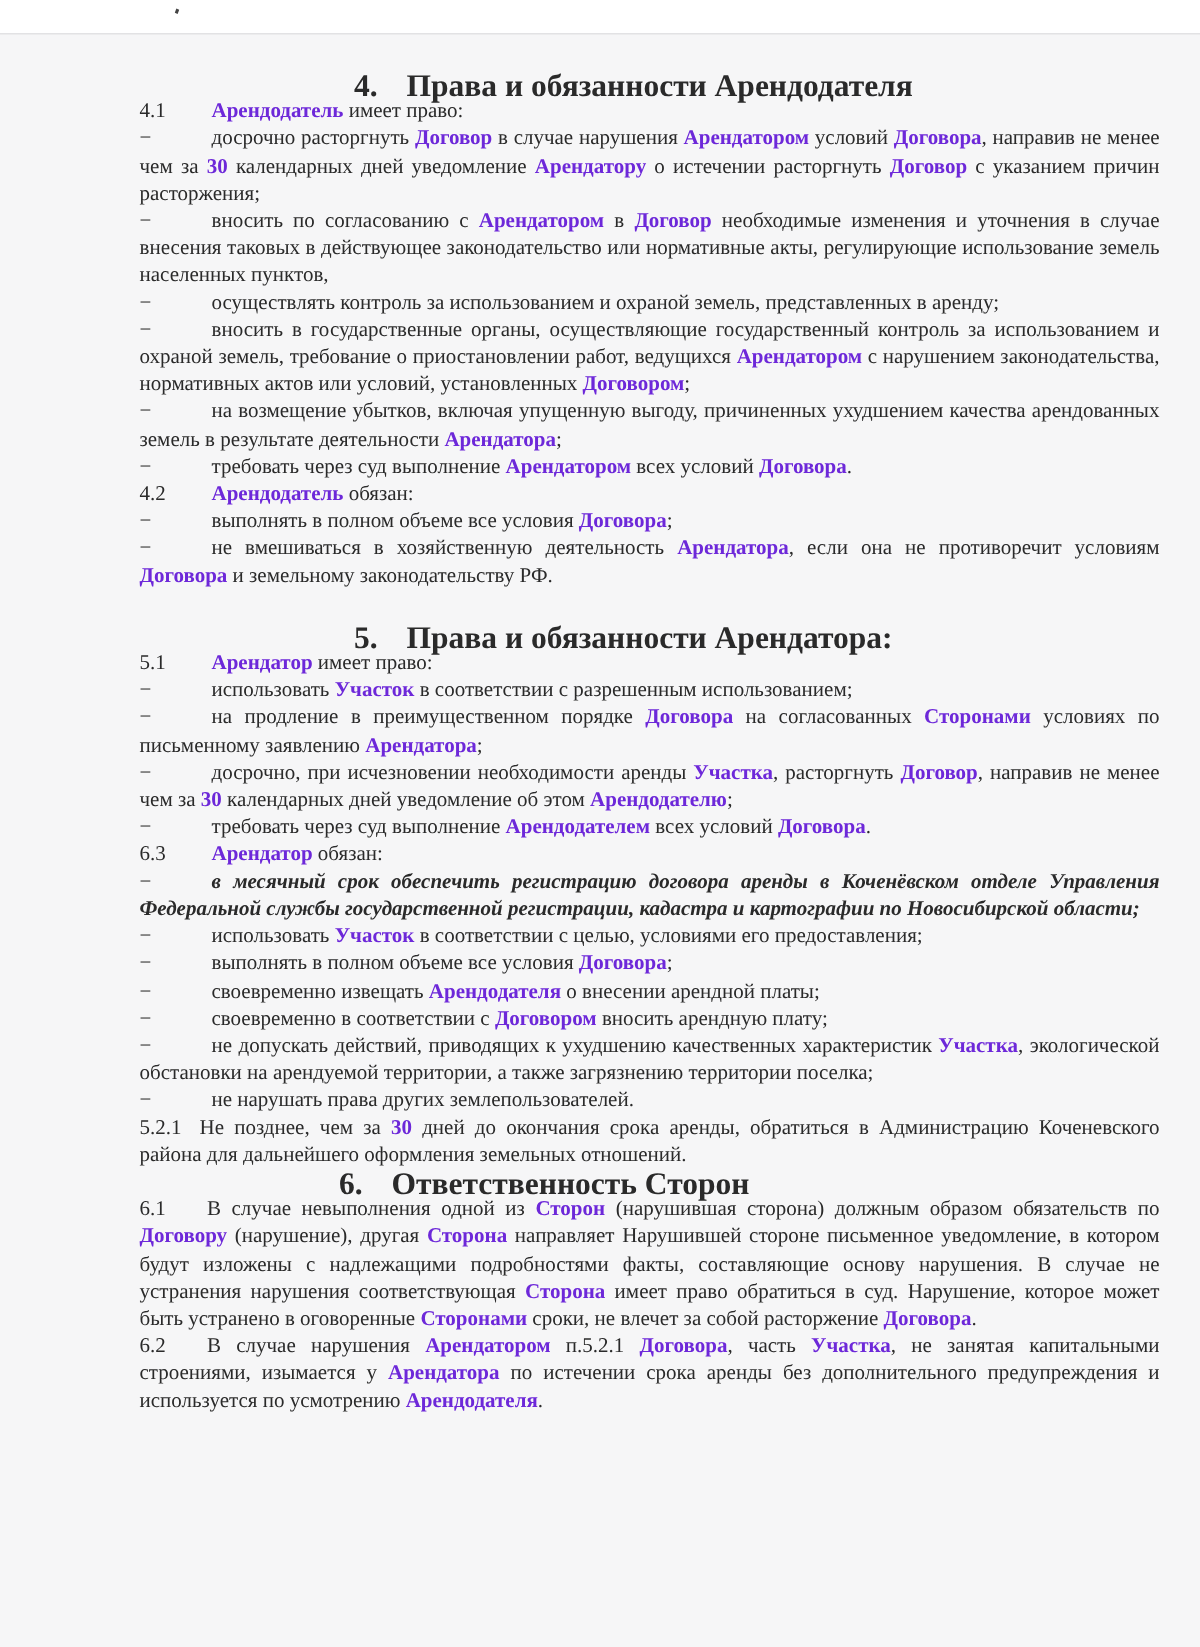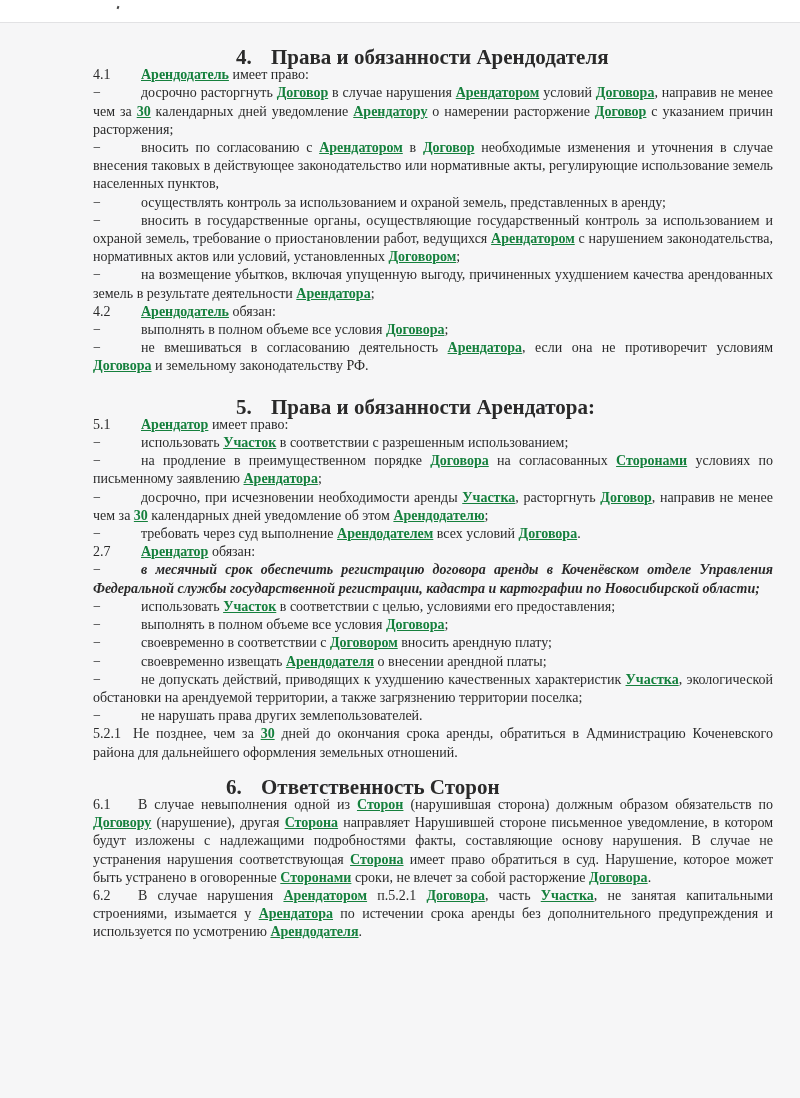--- a/index.html
+++ b/index.html
@@ -19,72 +19,73 @@
   .page {
     position: absolute; left: 93px; top: 48px; width: 680px;
     font-size: 14px; line-height: 18.2px;
   }
   .heading {
     font-weight: bold; text-align: left;
     margin: 0; padding-left: 143px;
   }
   .heading .num { display: inline-block; width: 35px; }
   .heading.sec5 { margin-top: 22px; }
-  .heading.sec6 { margin-top: 16px; padding-left: 133px; }
+  .heading.sec6 { padding-left: 133px; }
   p { margin: 0; text-align: justify; }
   .clause .num { display: inline-block; width: 48px; }
   .dash .mark { display: inline-block; width: 48px; }
   .cl6 .num { display: inline-block; width: 45px; }
-  b { font-weight: bold; color: #15803d; text-decoration: underline; }
+  b { font-weight: bold; color: #6d28d9; }
   i.bi { font-weight: bold; font-style: italic; }
 </style>
 </head>
 <body>
 
 <div class="scan-band"></div>
 <div class="speck"></div>
 
 <div class="page">
 
   <h2 class="heading">
     <span class="num">4.</span><span>Права и обязанности Арендодателя</span>
   </h2>
   <p class="clause"><span class="num">4.1</span><b>Арендодатель</b><span> имеет право:</span></p>
   <div>
-      <p class="dash"><span class="mark">−</span><span>досрочно расторгнуть </span><b>Договор</b><span> в случае нарушения </span><b>Арендатором</b><span> условий </span><b>Договора</b><span>, направив не менее чем за </span><b>30</b><span> календарных дней уведомление </span><b>Арендатору</b><span> о намерении расторжение </span><b>Договор</b><span> с указанием причин расторжения;</span></p>
+      <p class="dash"><span class="mark">−</span><span>досрочно расторгнуть </span><b>Договор</b><span> в случае нарушения </span><b>Арендатором</b><span> условий </span><b>Договора</b><span>, направив не менее чем за </span><b>30</b><span> календарных дней уведомление </span><b>Арендатору</b><span> о истечении расторгнуть </span><b>Договор</b><span> с указанием причин расторжения;</span></p>
       <p class="dash"><span class="mark">−</span><span>вносить по согласованию с </span><b>Арендатором</b><span> в </span><b>Договор</b><span> необходимые изменения и уточнения в случае внесения таковых в действующее законодательство или нормативные акты, регулирующие использование земель населенных пунктов,</span></p>
       <p class="dash"><span class="mark">−</span><span>осуществлять контроль за использованием и охраной земель, представленных в аренду;</span></p>
       <p class="dash"><span class="mark">−</span><span>вносить в государственные органы, осуществляющие государственный контроль за использованием и охраной земель, требование о приостановлении работ, ведущихся </span><b>Арендатором</b><span> с нарушением законодательства, нормативных актов или условий, установленных </span><b>Договором</b><span>;</span></p>
       <p class="dash"><span class="mark">−</span><span>на возмещение убытков, включая упущенную выгоду, причиненных ухудшением качества арендованных земель в результате деятельности </span><b>Арендатора</b><span>;</span></p>
+      <p class="dash"><span class="mark">−</span><span>требовать через суд выполнение </span><b>Арендатором</b><span> всех условий </span><b>Договора</b><span>.</span></p>
     </div>
 
   <p class="clause"><span class="num">4.2</span><b>Арендодатель</b><span> обязан:</span></p>
   <div>
       <p class="dash"><span class="mark">−</span><span>выполнять в полном объеме все условия </span><b>Договора</b><span>;</span></p>
-      <p class="dash"><span class="mark">−</span><span>не вмешиваться в согласованию деятельность </span><b>Арендатора</b><span>, если она не противоречит условиям </span><b>Договора</b><span> и земельному законодательству РФ.</span></p>
+      <p class="dash"><span class="mark">−</span><span>не вмешиваться в хозяйственную деятельность </span><b>Арендатора</b><span>, если она не противоречит условиям </span><b>Договора</b><span> и земельному законодательству РФ.</span></p>
     </div>
 
   <h2 class="heading sec5">
     <span class="num">5.</span><span>Права и обязанности Арендатора:</span>
   </h2>
   <p class="clause"><span class="num">5.1</span><b>Арендатор</b><span> имеет право:</span></p>
   <div>
       <p class="dash"><span class="mark">−</span><span>использовать </span><b>Участок</b><span> в соответствии с разрешенным использованием;</span></p>
       <p class="dash"><span class="mark">−</span><span>на продление в преимущественном порядке </span><b>Договора</b><span> на согласованных </span><b>Сторонами</b><span> условиях по письменному заявлению </span><b>Арендатора</b><span>;</span></p>
       <p class="dash"><span class="mark">−</span><span>досрочно, при исчезновении необходимости аренды </span><b>Участка</b><span>, расторгнуть </span><b>Договор</b><span>, направив не менее чем за </span><b>30</b><span> календарных дней уведомление об этом </span><b>Арендодателю</b><span>;</span></p>
       <p class="dash"><span class="mark">−</span><span>требовать через суд выполнение </span><b>Арендодателем</b><span> всех условий </span><b>Договора</b><span>.</span></p>
     </div>
 
-  <p class="clause"><span class="num">2.7</span><b>Арендатор</b><span> обязан:</span></p>
+  <p class="clause"><span class="num">6.3</span><b>Арендатор</b><span> обязан:</span></p>
   <div>
       <p class="dash"><span class="mark">−</span><i class="bi">в месячный срок обеспечить регистрацию договора аренды в Коченёвском отделе Управления Федеральной службы государственной регистрации, кадастра и картографии по Новосибирской области;</i></p>
       <p class="dash"><span class="mark">−</span><span>использовать </span><b>Участок</b><span> в соответствии с целью, условиями его предоставления;</span></p>
       <p class="dash"><span class="mark">−</span><span>выполнять в полном объеме все условия </span><b>Договора</b><span>;</span></p>
+      <p class="dash"><span class="mark">−</span><span>своевременно извещать </span><b>Арендодателя</b><span> о внесении арендной платы;</span></p>
       <p class="dash"><span class="mark">−</span><span>своевременно в соответствии с </span><b>Договором</b><span> вносить арендную плату;</span></p>
-      <p class="dash"><span class="mark">−</span><span>своевременно извещать </span><b>Арендодателя</b><span> о внесении арендной платы;</span></p>
       <p class="dash"><span class="mark">−</span><span>не допускать действий, приводящих к ухудшению качественных характеристик </span><b>Участка</b><span>, экологической обстановки на арендуемой территории, а также загрязнению территории поселка;</span></p>
       <p class="dash"><span class="mark">−</span><span>не нарушать права других землепользователей.</span></p>
     </div>
 
   <p class="clause521"><span class="num">5.2.1</span><span><span>Не позднее, чем за </span><b>30</b><span> дней до окончания срока аренды, обратиться в Администрацию Коченевского района для дальнейшего оформления земельных отношений.</span></span></p>
 
   <h2 class="heading sec6">
     <span class="num">6.</span><span>Ответственность Сторон</span>
   </h2>
   <div>

